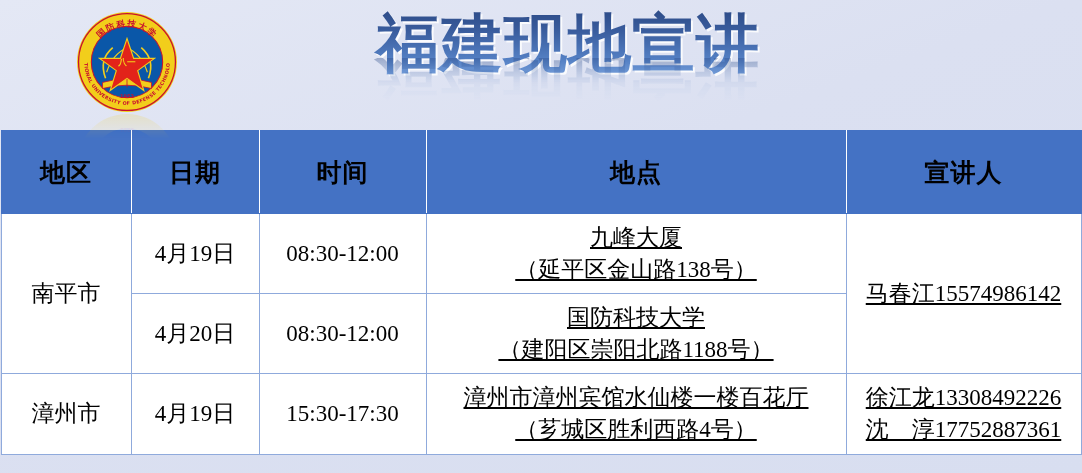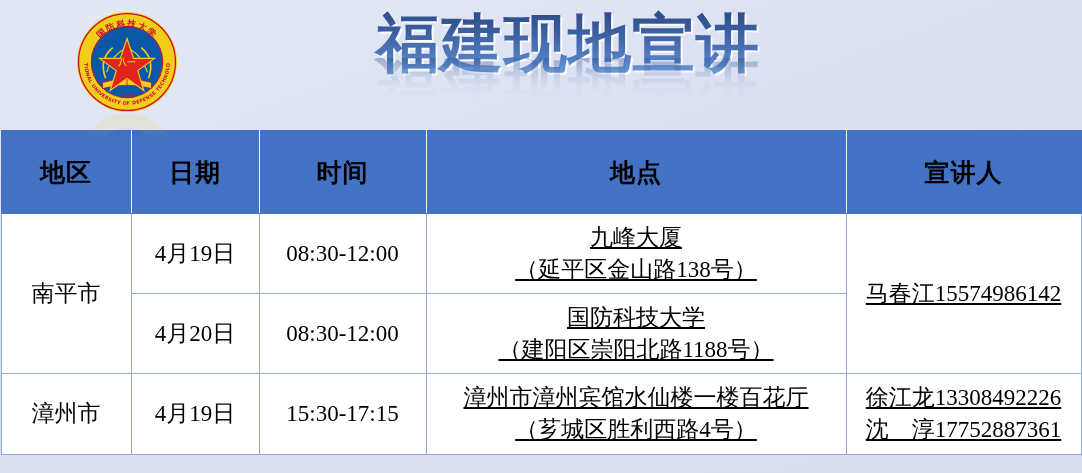--- a/index.html
+++ b/index.html
@@ -241,21 +241,21 @@
         <td class="nowrap">08:30-12:00</td>
         <td class="cell-lines">
           <div>国防科技大学</div>
           <div>（建阳区崇阳北路1188号）</div>
         </td>
       </tr>
 
       <tr class="r-last">
         <td class="region-cell">漳州市</td>
         <td class="nowrap">4月19日</td>
-        <td class="nowrap">15:30-17:15</td>
+        <td class="nowrap">15:30-17:30</td>
         <td class="cell-lines">
           <div>漳州市漳州宾馆水仙楼一楼百花厅</div>
           <div>（芗城区胜利西路4号）</div>
         </td>
         <td class="speaker-cell">
           <div>徐江龙13308492226</div>
           <div>沈　淳17752887361</div>
         </td>
       </tr>
     </tbody>

